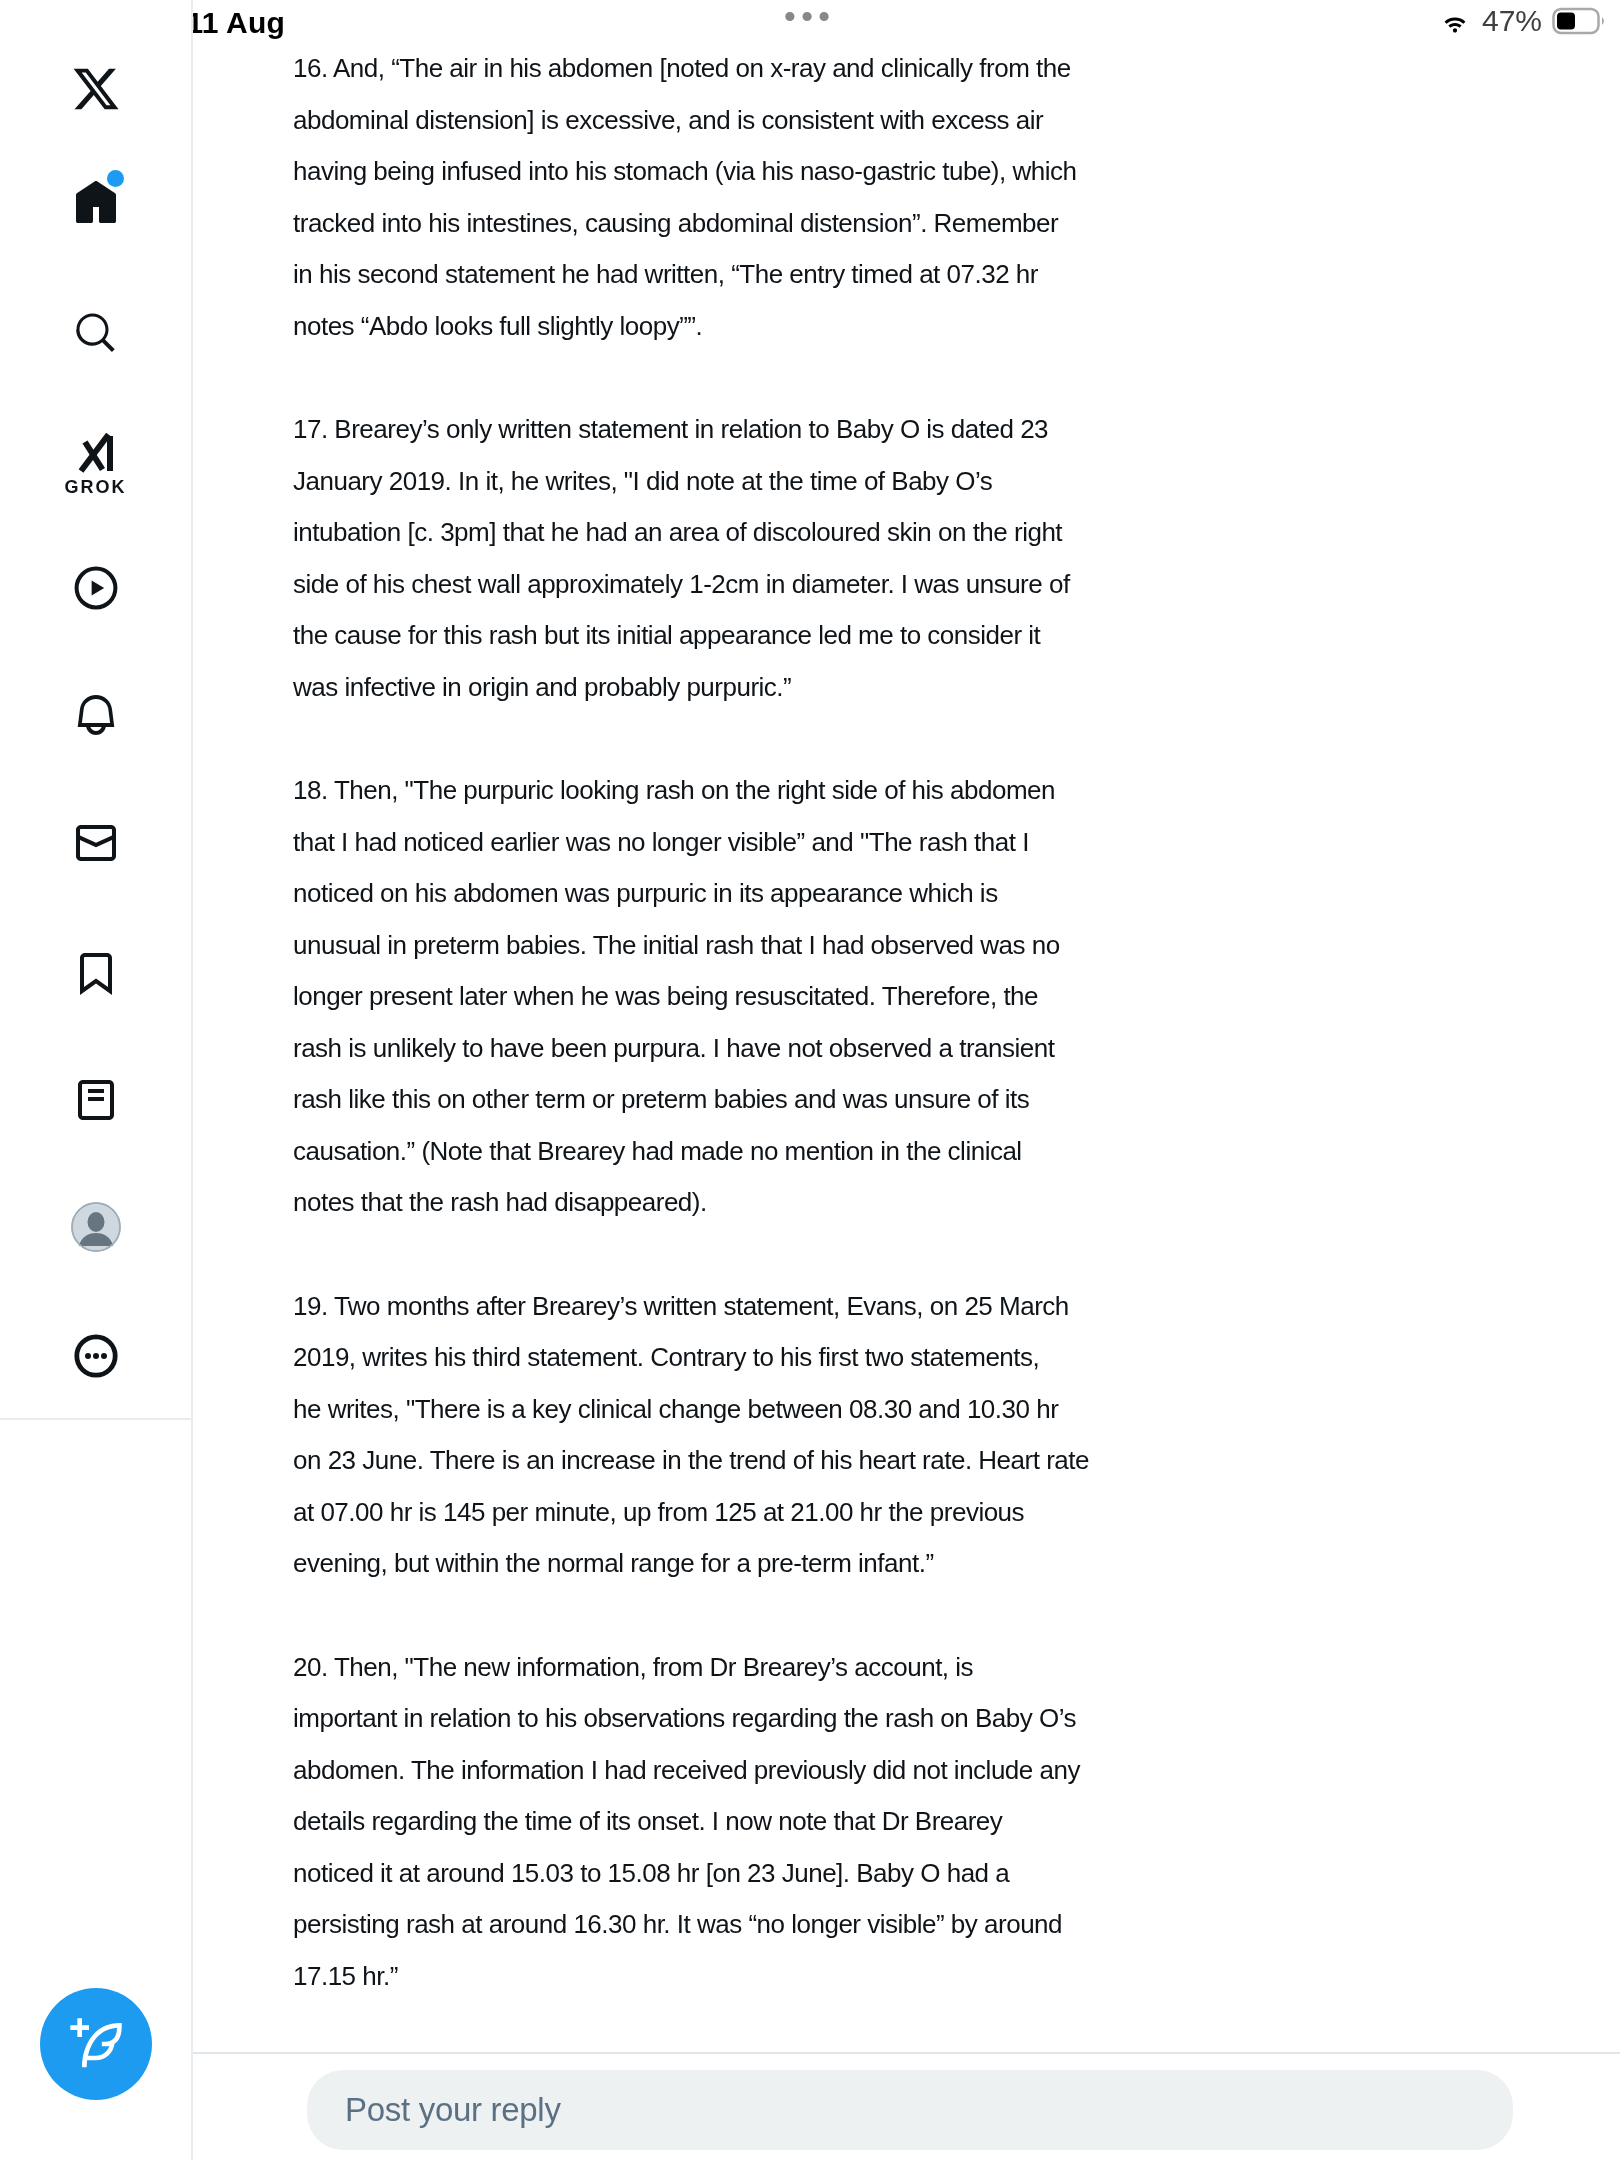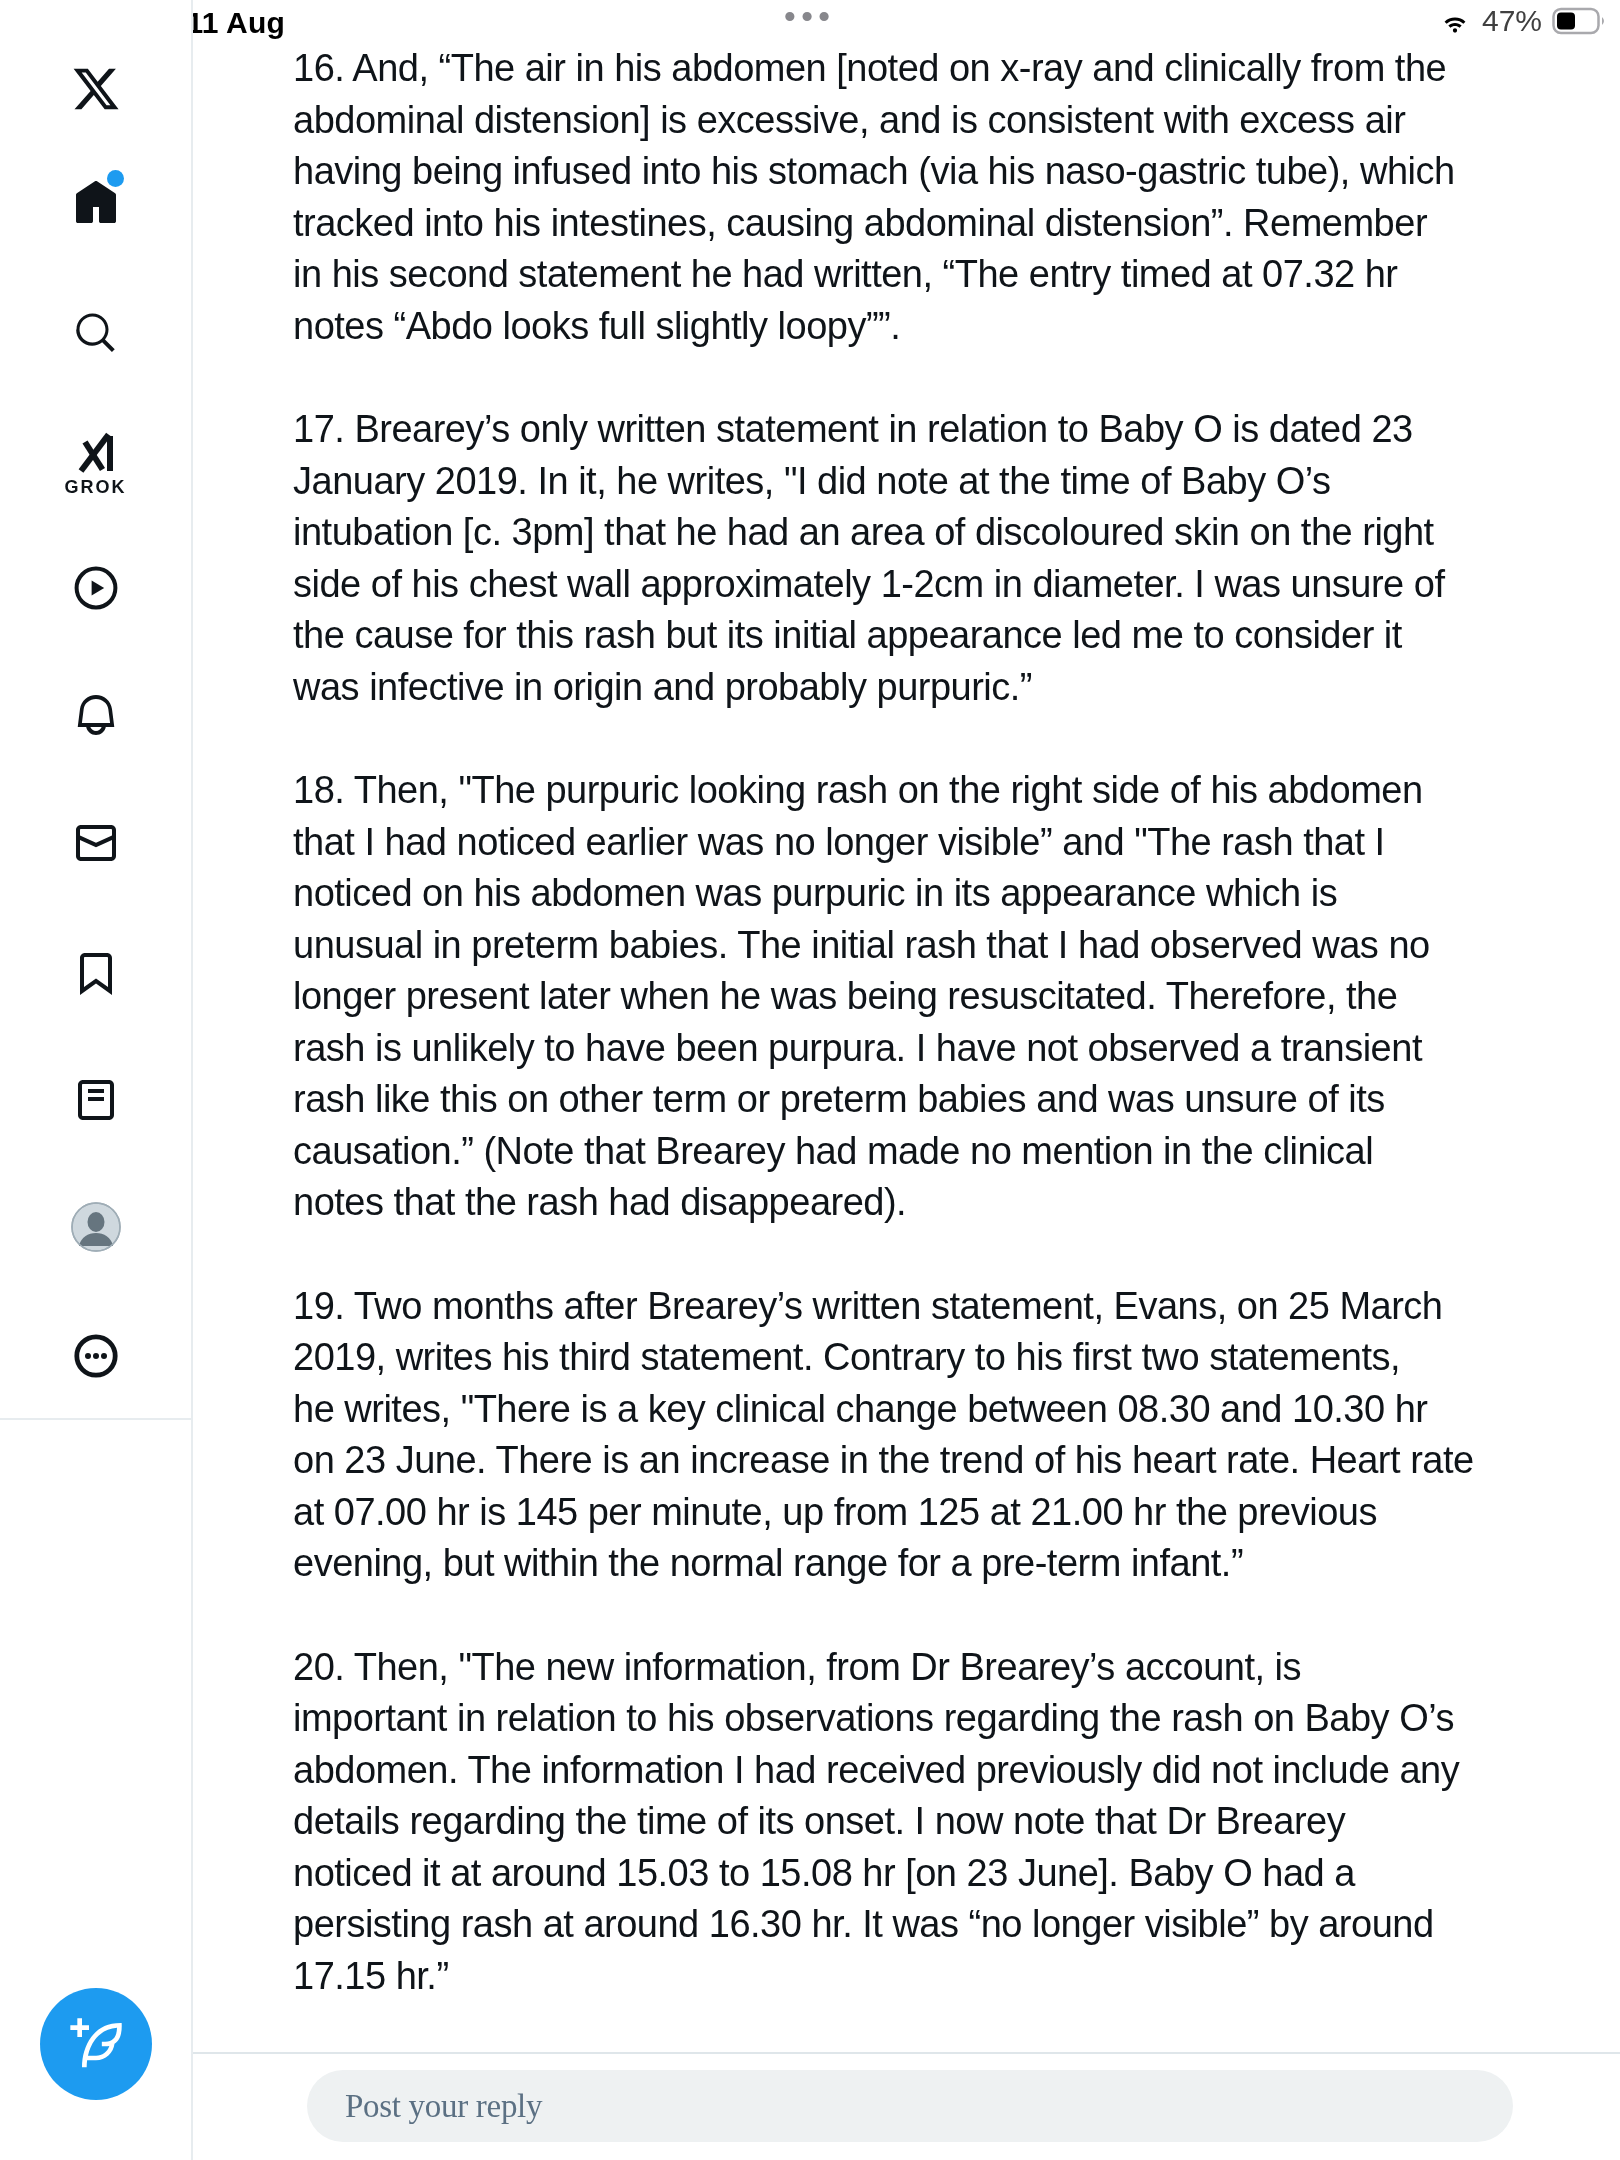--- a/index.html
+++ b/index.html
@@ -22,26 +22,26 @@
   .side-hline{position:absolute;left:0;top:1418px;width:191px;height:2px;background:#e7ecef;}
   .grok-label{position:absolute;left:0;top:477px;width:191px;text-align:center;
     font-size:18px;font-weight:700;letter-spacing:2px;color:#0f1419;}
   .notif-dot{position:absolute;left:107px;top:170px;width:17px;height:17px;
     border-radius:50%;background:#1d9bf0;}
   .compose-btn{position:absolute;left:40px;top:1988px;width:112px;height:112px;
     border-radius:50%;background:#1d9bf0;display:flex;align-items:center;justify-content:center;
     border:none;cursor:pointer;}
   
   .post{position:absolute;left:293px;top:43px;width:1250px;}
-  .post p{margin:0 0 52px 0;font-size:38px;line-height:51.5px;
+  .post p{margin:0 0 52px 0;font-size:26px;line-height:51.5px;
     letter-spacing:-0.5px;white-space:pre;color:#0f1419;}
   
   .reply-divider{position:absolute;left:193px;top:2052px;width:1427px;height:2px;background:#dfe6ea;}
-  .reply-pill{position:absolute;left:307px;top:2070px;width:1206px;height:72px;
-    border-radius:36px;background:#eef1f2;display:flex;align-items:center;cursor:text;font-family:Liberation Serif, serif;}
+  .reply-pill{position:absolute;left:307px;top:2070px;width:1206px;height:80px;
+    border-radius:36px;background:#eef1f2;display:flex;align-items:center;cursor:text;}
   .reply-pill span{padding-left:38px;font-size:33px;color:#5b7083;letter-spacing:-0.3px;}
   svg{display:block;}
 </style>
 </head>
 <body>
 
 <div id="canvas">
 
   <div class="statusbar">
     <div class="sb-left">

